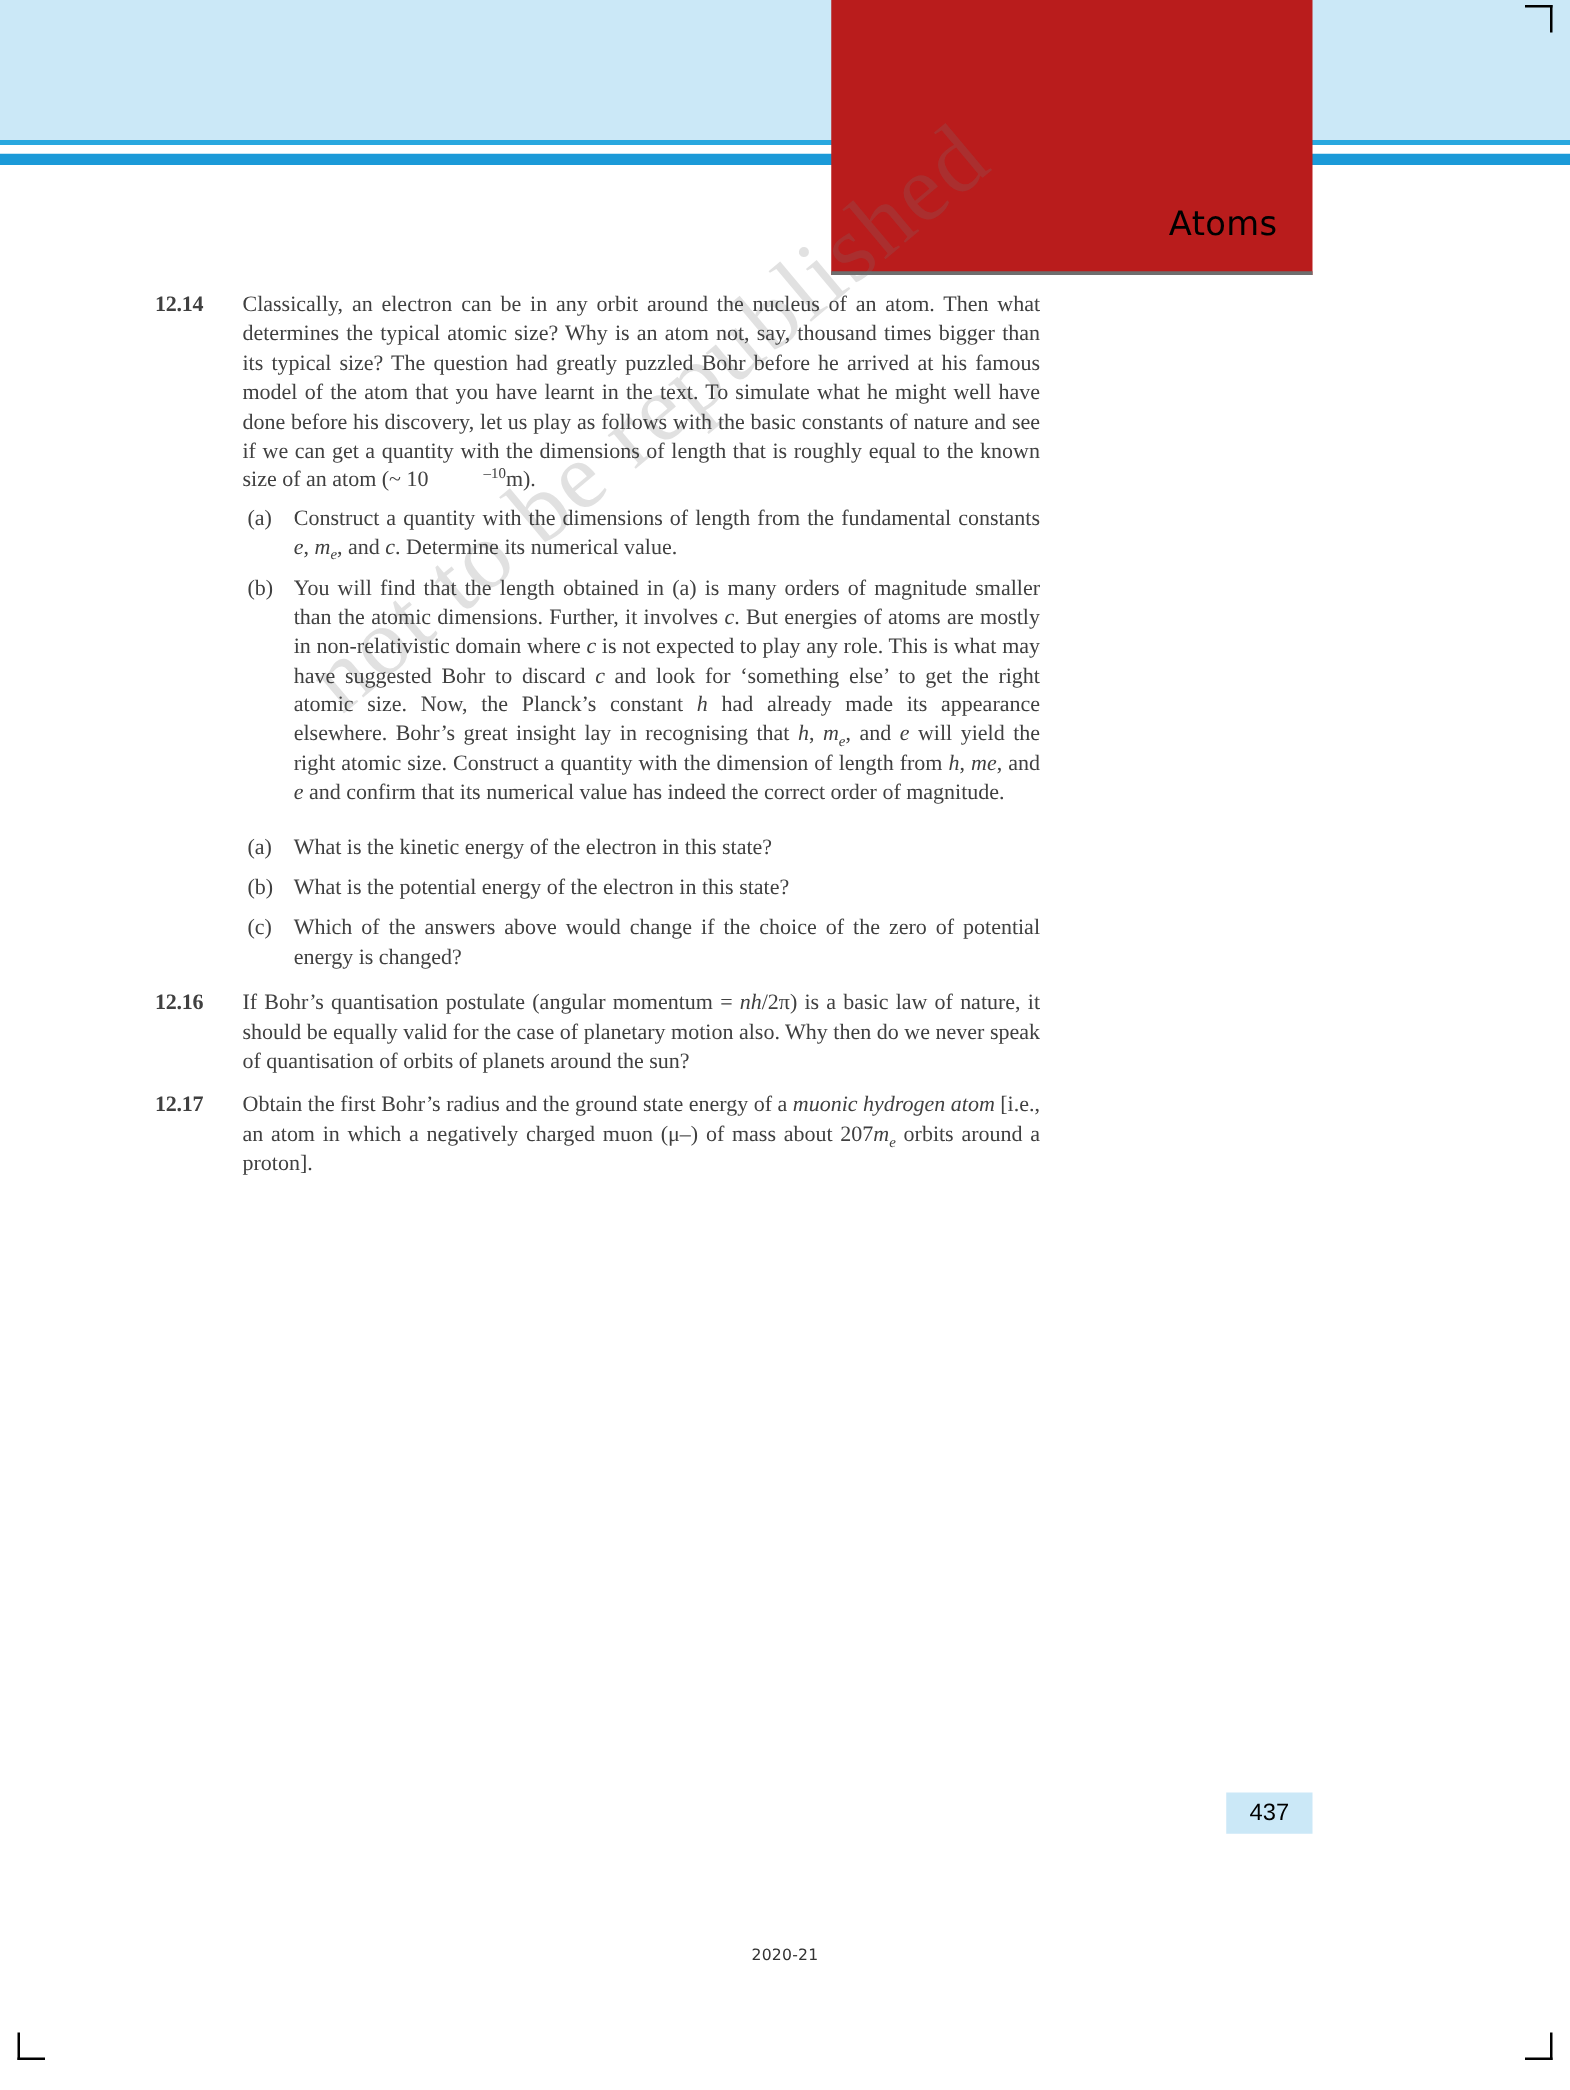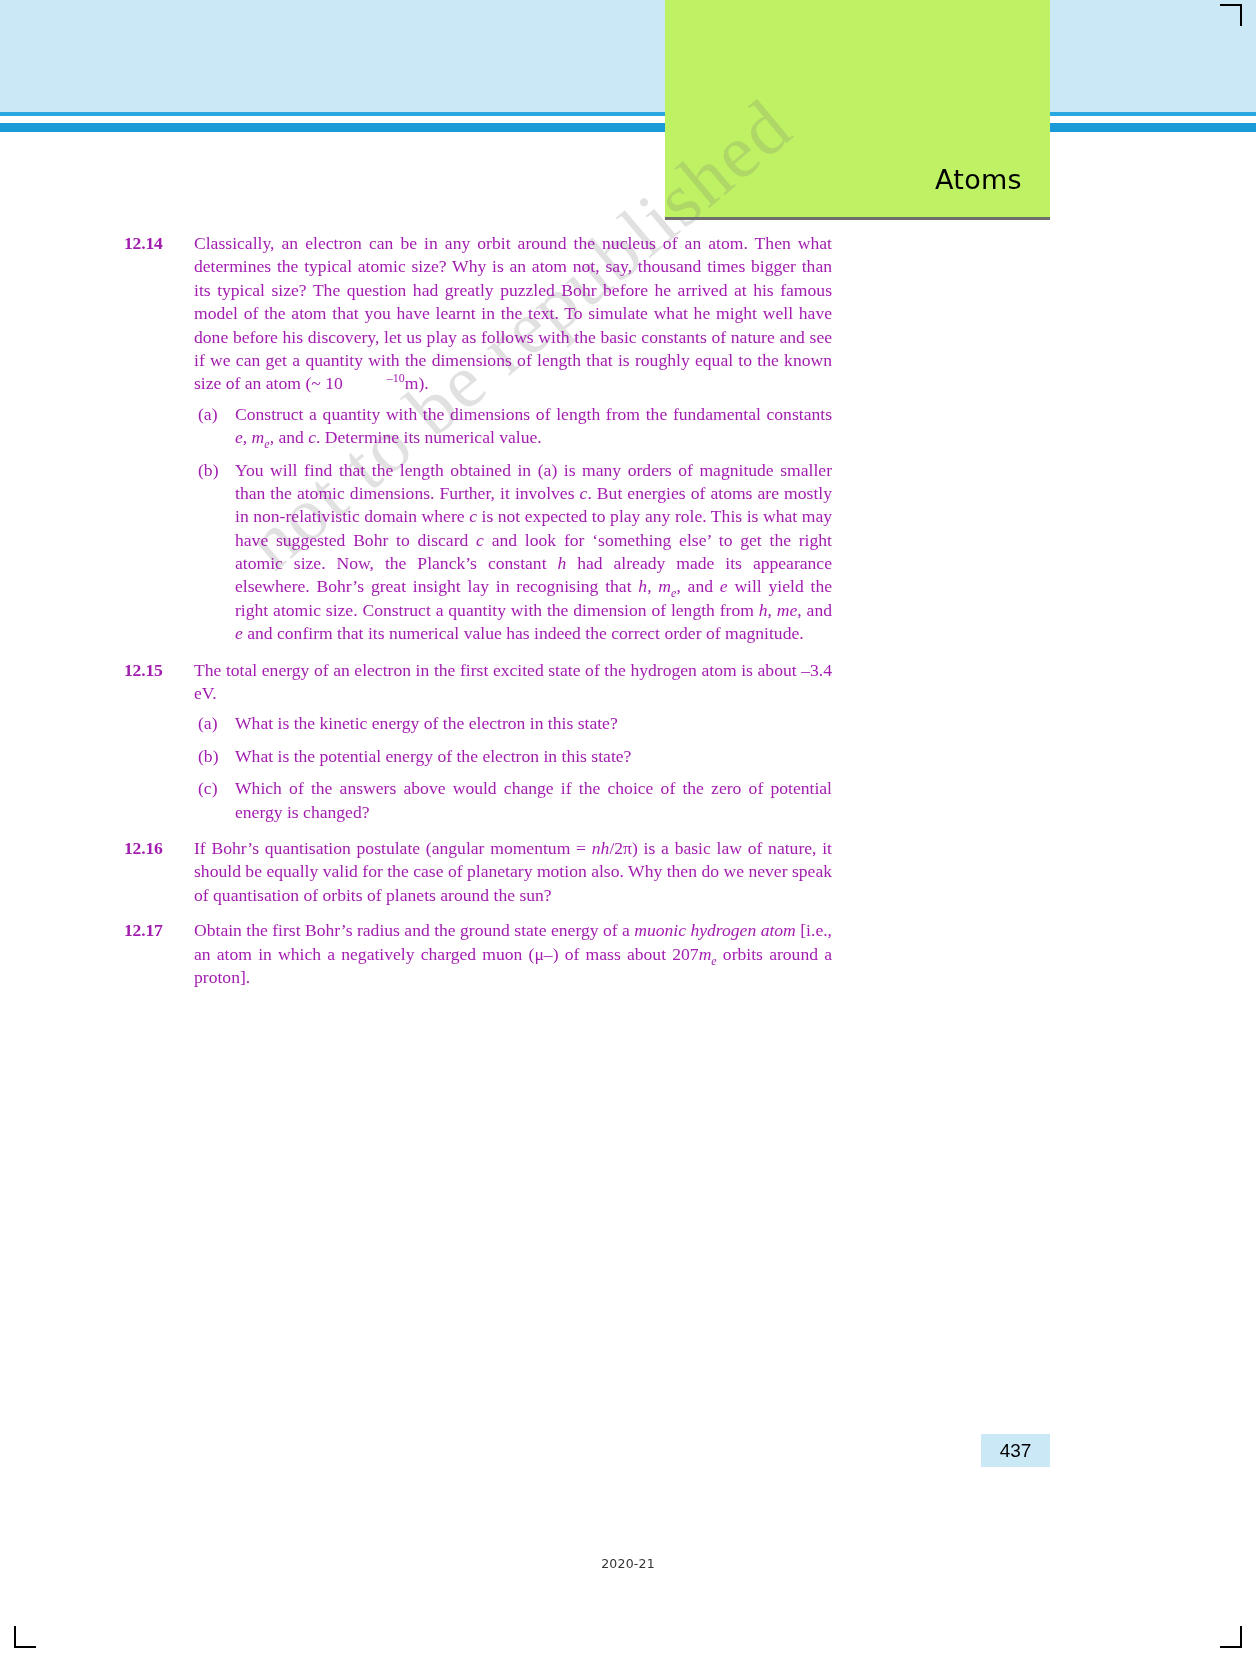--- a/index.html
+++ b/index.html
@@ -37,21 +37,21 @@
     left: 0; top: 116px;
     width: 1256px; height: 7px;
     background: #ffffff;
   }
 
   
   .title-tab {
     position: absolute;
     left: 665px; top: 0;
     width: 385px; height: 220px;
-    background: #bef264;
+    background: #b91c1c;
     border-bottom: 3px solid #6e6e6e;
   }
   .title-tab .title-text {
     position: absolute;
     left: 0; right: 28px;
     bottom: 22px;
     text-align: right;
     font-family: "DejaVu Sans", sans-serif;
     font-size: 27px;
     color: #000000;
@@ -84,21 +84,21 @@
   }
 
   
   .content {
     position: absolute;
     left: 124px;
     top: 232px;
     width: 708px;
     font-size: 17.6px;
     line-height: 1.33;
-    color: #a21caf;
+    color: #404040;
     text-align: justify;
     text-justify: inter-word;
   }
 
   .qblock { display: flex; margin-bottom: 2px; }
   .qnum {
     width: 70px;
     flex: 0 0 70px;
     font-weight: bold;
     font-size: 17.6px;
@@ -176,24 +176,20 @@
     <div class="spacer-6"></div>
 
     <div class="subitem">
       <div class="sublabel">(b)</div>
       <div class="subtext"><span>You will find that the length obtained in (a) is many orders of magnitude smaller than the atomic dimensions. Further, it involves </span><i>c</i><span>. But energies of atoms are mostly in non-relativistic domain where </span><i>c</i><span> is not expected to play any role. This is what may have suggested Bohr to discard </span><i>c</i><span> and look for ‘something else’ to get the right atomic size. Now, the Planck’s constant </span><i>h</i><span> had already made its appearance elsewhere. Bohr’s great insight lay in recognising that </span><i>h</i><span>, </span><i>m</i><sub><i>e</i></sub><span>, and </span><i>e</i><span> will yield the right atomic size. Construct a quantity with the dimension of length from </span><i>h</i><span>, </span><i>me</i><span>, and </span><i>e</i><span> and confirm that its numerical value has indeed the correct order of magnitude.</span></div>
     </div>
   </div>
 
   <div class="spacer-10"></div>
 
-  <div class="qblock">
-    <div class="qnum">12.15</div>
-    <div class="qbody">The total energy of an electron in the first excited state of the hydrogen atom is about –3.4 eV.</div>
-  </div>
 
   <div class="sublist">
     <div class="subitem">
       <div class="sublabel">(a)</div>
       <div class="subtext">What is the kinetic energy of the electron in this state?</div>
     </div>
     <div class="spacer-6"></div>
     <div class="subitem">
       <div class="sublabel">(b)</div>
       <div class="subtext">What is the potential energy of the electron in this state?</div>

